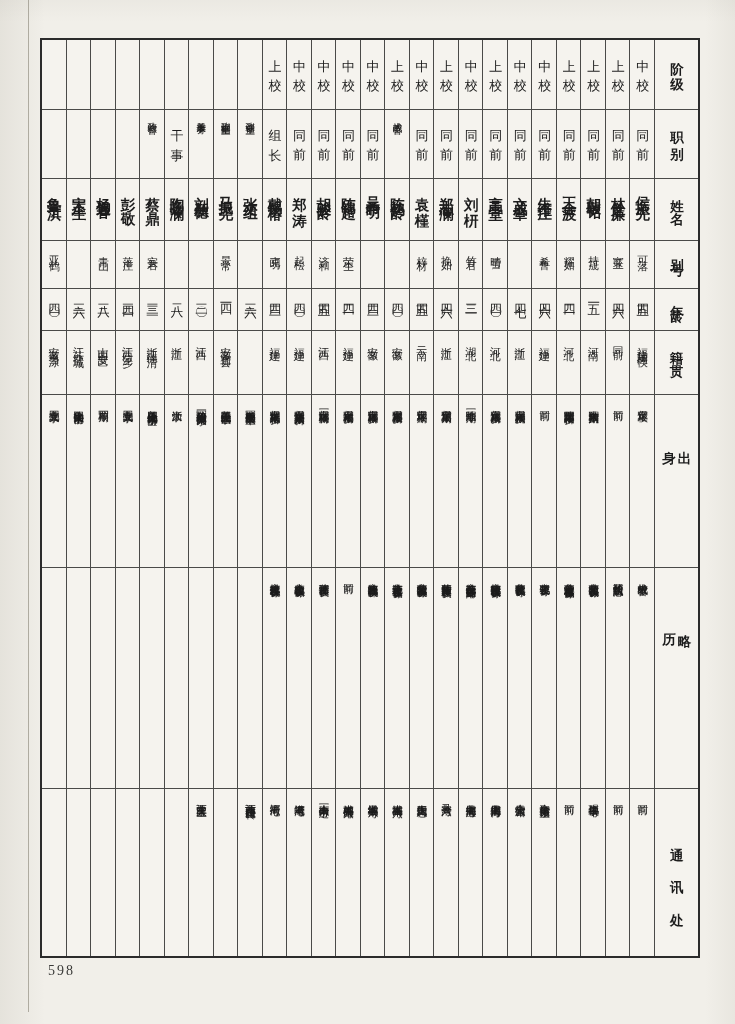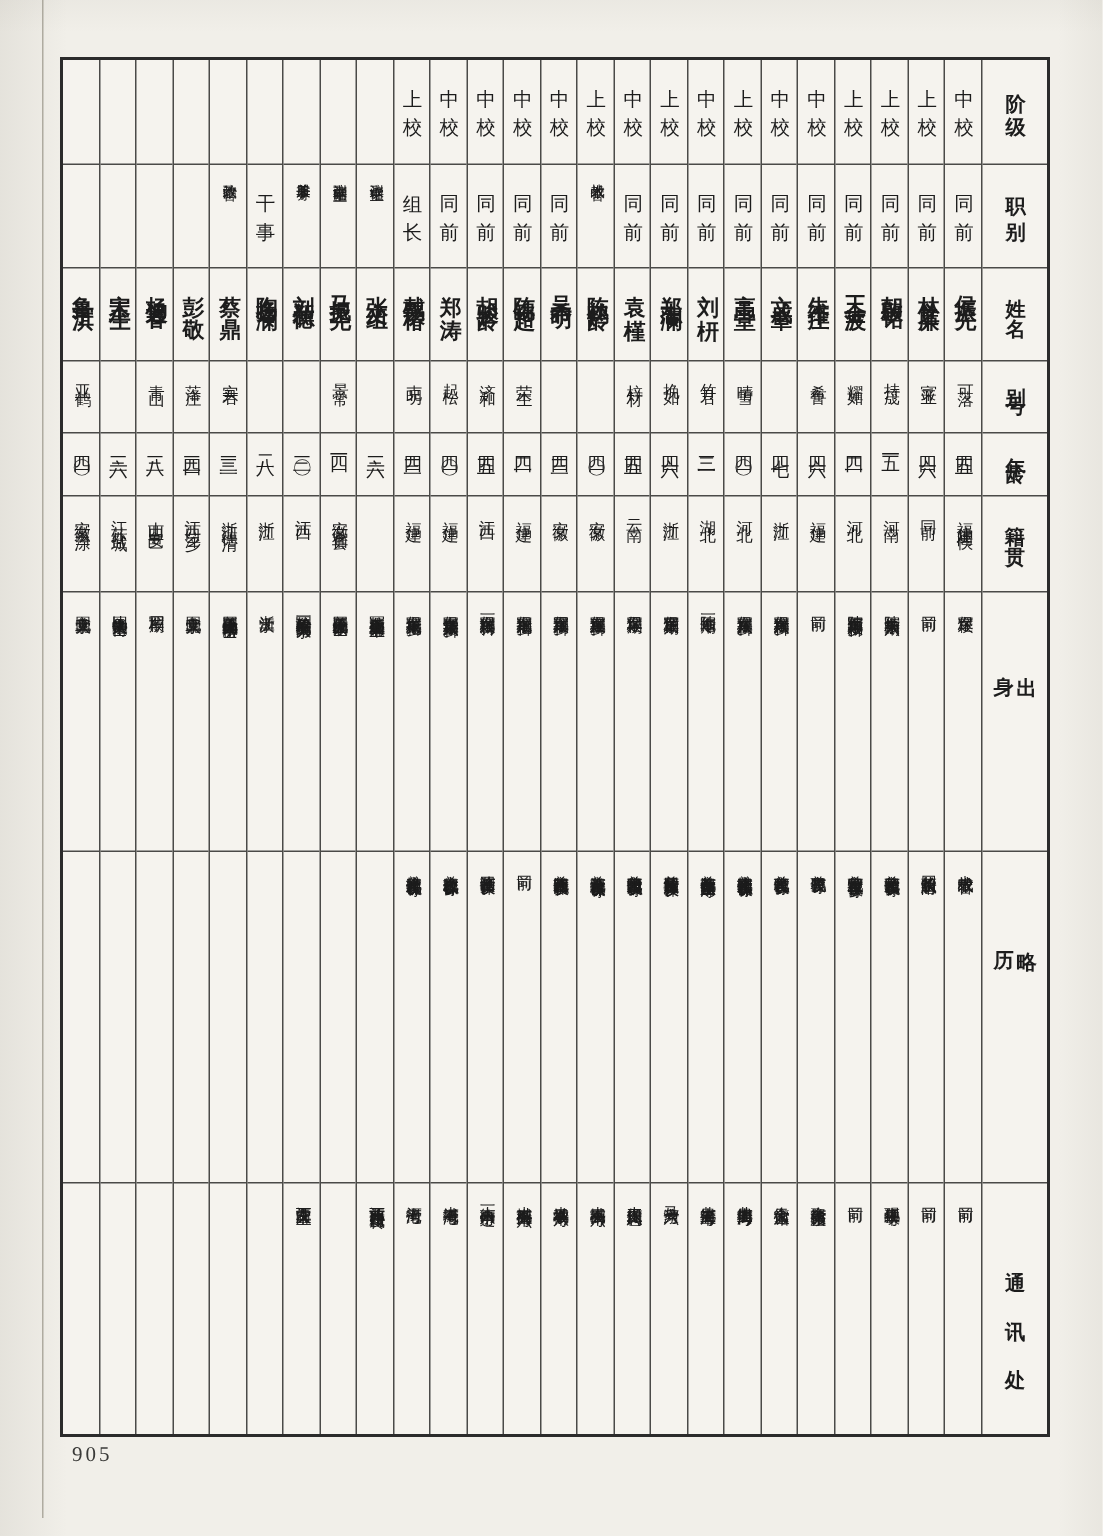--- a/index.html
+++ b/index.html
@@ -819,13 +819,13 @@
       </div>
       <div class="cell row-career" style="height: 222px;">
         <span></span>
       </div>
       <div class="cell row-address" style="height: 168px;">
         <span></span>
       </div>
     </div>
   </div>
 
-<div class="page-number">905</div>
+<div class="page-number">598</div>
 
 </body></html>

